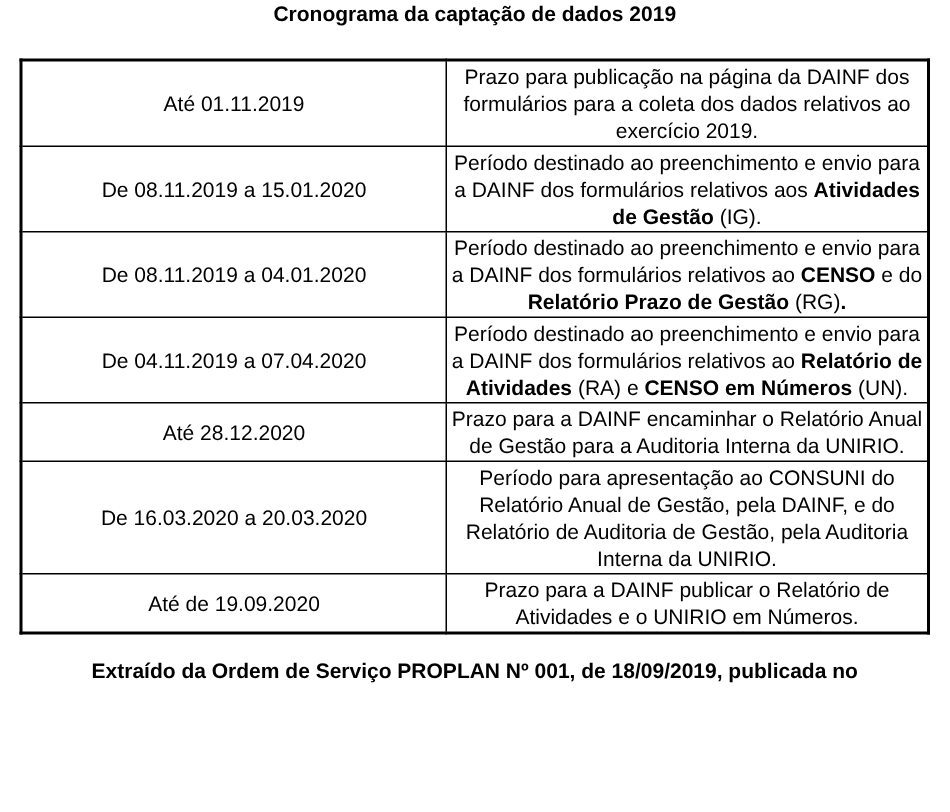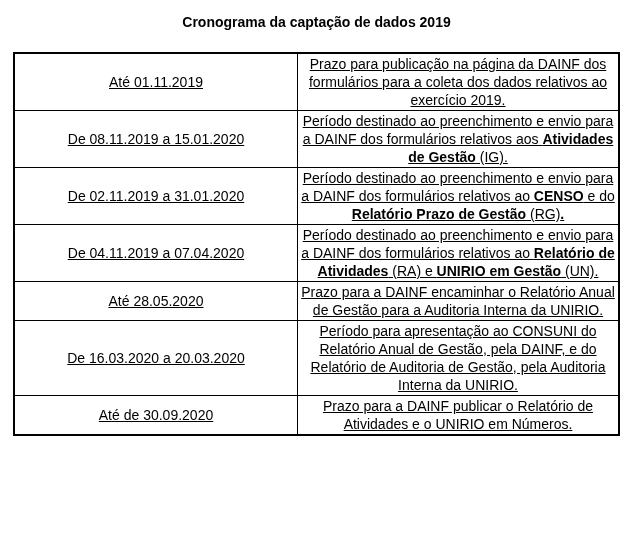--- a/index.html
+++ b/index.html
@@ -10,41 +10,39 @@
     font-family: "Liberation Sans", sans-serif;
   }
   .page {
     position: relative;
     width: 633px;
     height: 541px;
     background: #ffffff;
     overflow: hidden;
   }
   .title {
-    padding-top: 13px;
     text-align: center;
     font-weight: bold;
     font-size: 14px;
     line-height: 18px;
   }
   table.schedule {
     border-collapse: collapse;
     table-layout: fixed;
     width: 607px;
     margin: 21px 0 0 13px;
     border: 2px solid #000000;
   }
   table.schedule td {
     border: 1px solid #000000;
     font-size: 14px;
     line-height: 18px;
     text-align: center;
     vertical-align: middle;
     padding: 1px 2px;
-    text-decoration: underline;
   }
   td.period-cell {
     width: 278px;
   }
   .footer {
     margin-top: 15px;
     text-align: center;
     font-weight: bold;
     font-size: 14px;
     line-height: 19px;
@@ -61,38 +59,39 @@
     <tbody>
       <tr>
         <td class="period-cell">Até 01.11.2019</td>
         <td class="description-cell"><span>Prazo para publicação na página da DAINF dos formulários para a coleta dos dados relativos ao exercício 2019.</span></td>
       </tr>
       <tr>
         <td class="period-cell">De 08.11.2019 a 15.01.2020</td>
         <td class="description-cell"><span>Período destinado ao preenchimento e envio para a DAINF dos formulários relativos aos </span><b>Atividades de Gestão</b><span> (IG).</span></td>
       </tr>
       <tr>
-        <td class="period-cell">De 02.11.2019 a 31.01.2020</td>
+        <td class="period-cell">De 08.11.2019 a 04.01.2020</td>
         <td class="description-cell"><span>Período destinado ao preenchimento e envio para a DAINF dos formulários relativos ao </span><b>CENSO</b><span> e do </span><b>Relatório Prazo de Gestão</b><span> (RG)</span><b>.</b></td>
       </tr>
       <tr>
         <td class="period-cell">De 04.11.2019 a 07.04.2020</td>
-        <td class="description-cell"><span>Período destinado ao preenchimento e envio para a DAINF dos formulários relativos ao </span><b>Relatório de Atividades</b><span> (RA) e </span><b>UNIRIO em Gestão</b><span> (UN).</span></td>
+        <td class="description-cell"><span>Período destinado ao preenchimento e envio para a DAINF dos formulários relativos ao </span><b>Relatório de Atividades</b><span> (RA) e </span><b>CENSO em Números</b><span> (UN).</span></td>
       </tr>
       <tr>
-        <td class="period-cell">Até 28.05.2020</td>
+        <td class="period-cell">Até 28.12.2020</td>
         <td class="description-cell"><span>Prazo para a DAINF encaminhar o Relatório Anual de Gestão para a Auditoria Interna da UNIRIO.</span></td>
       </tr>
       <tr>
         <td class="period-cell">De 16.03.2020 a 20.03.2020</td>
         <td class="description-cell"><span>Período para apresentação ao CONSUNI do Relatório Anual de Gestão, pela DAINF, e do Relatório de Auditoria de Gestão, pela Auditoria Interna da UNIRIO.</span></td>
       </tr>
       <tr>
-        <td class="period-cell">Até de 30.09.2020</td>
+        <td class="period-cell">Até de 19.09.2020</td>
         <td class="description-cell"><span>Prazo para a DAINF publicar o Relatório de Atividades e o UNIRIO em Números.</span></td>
       </tr>
     </tbody>
   </table>
 
   <div class="footer">
+    <div>Extraído da Ordem de Serviço PROPLAN Nº 001, de 18/09/2019, publicada no</div>
   </div>
 
 </div>
 
 </body></html>

